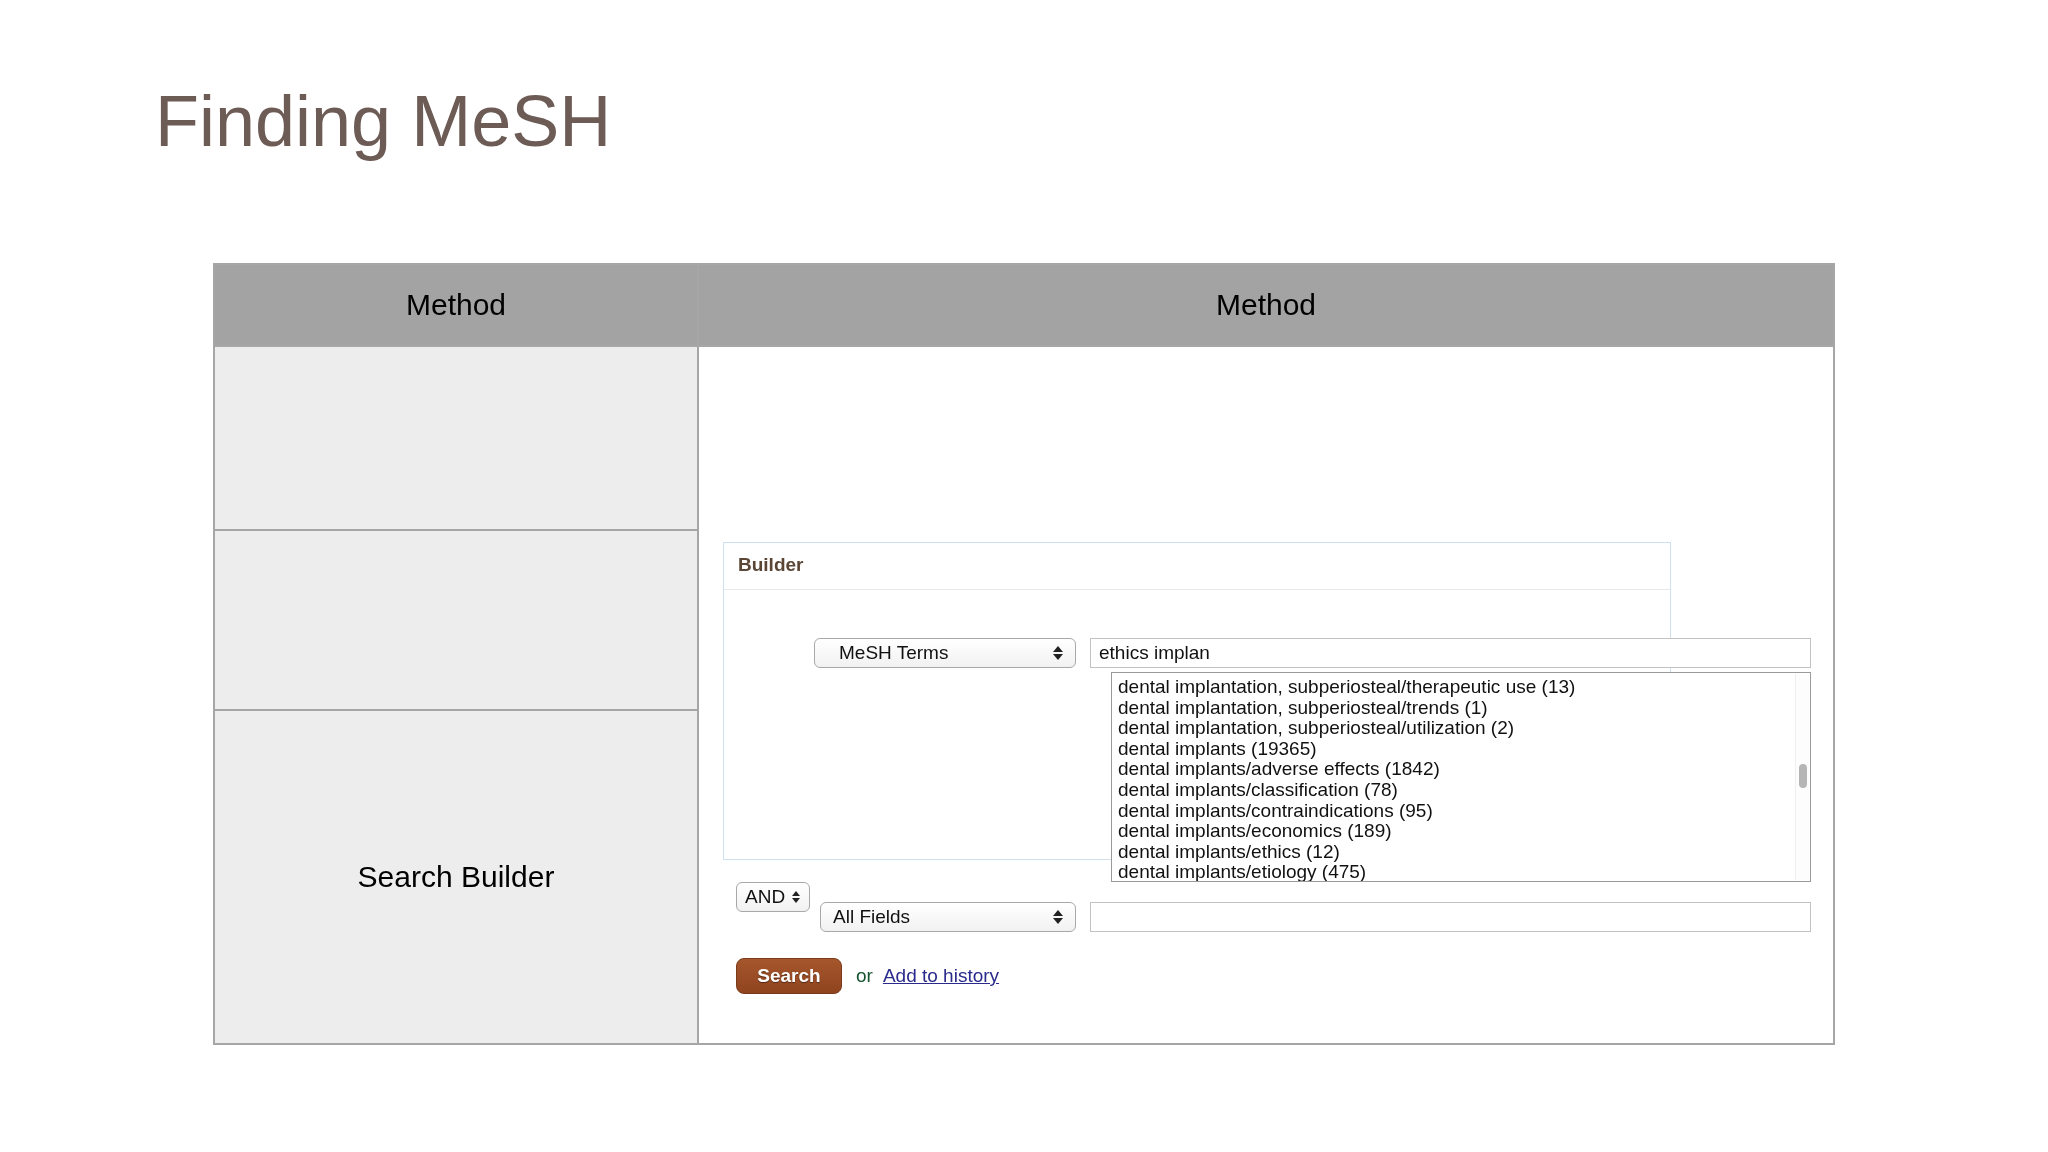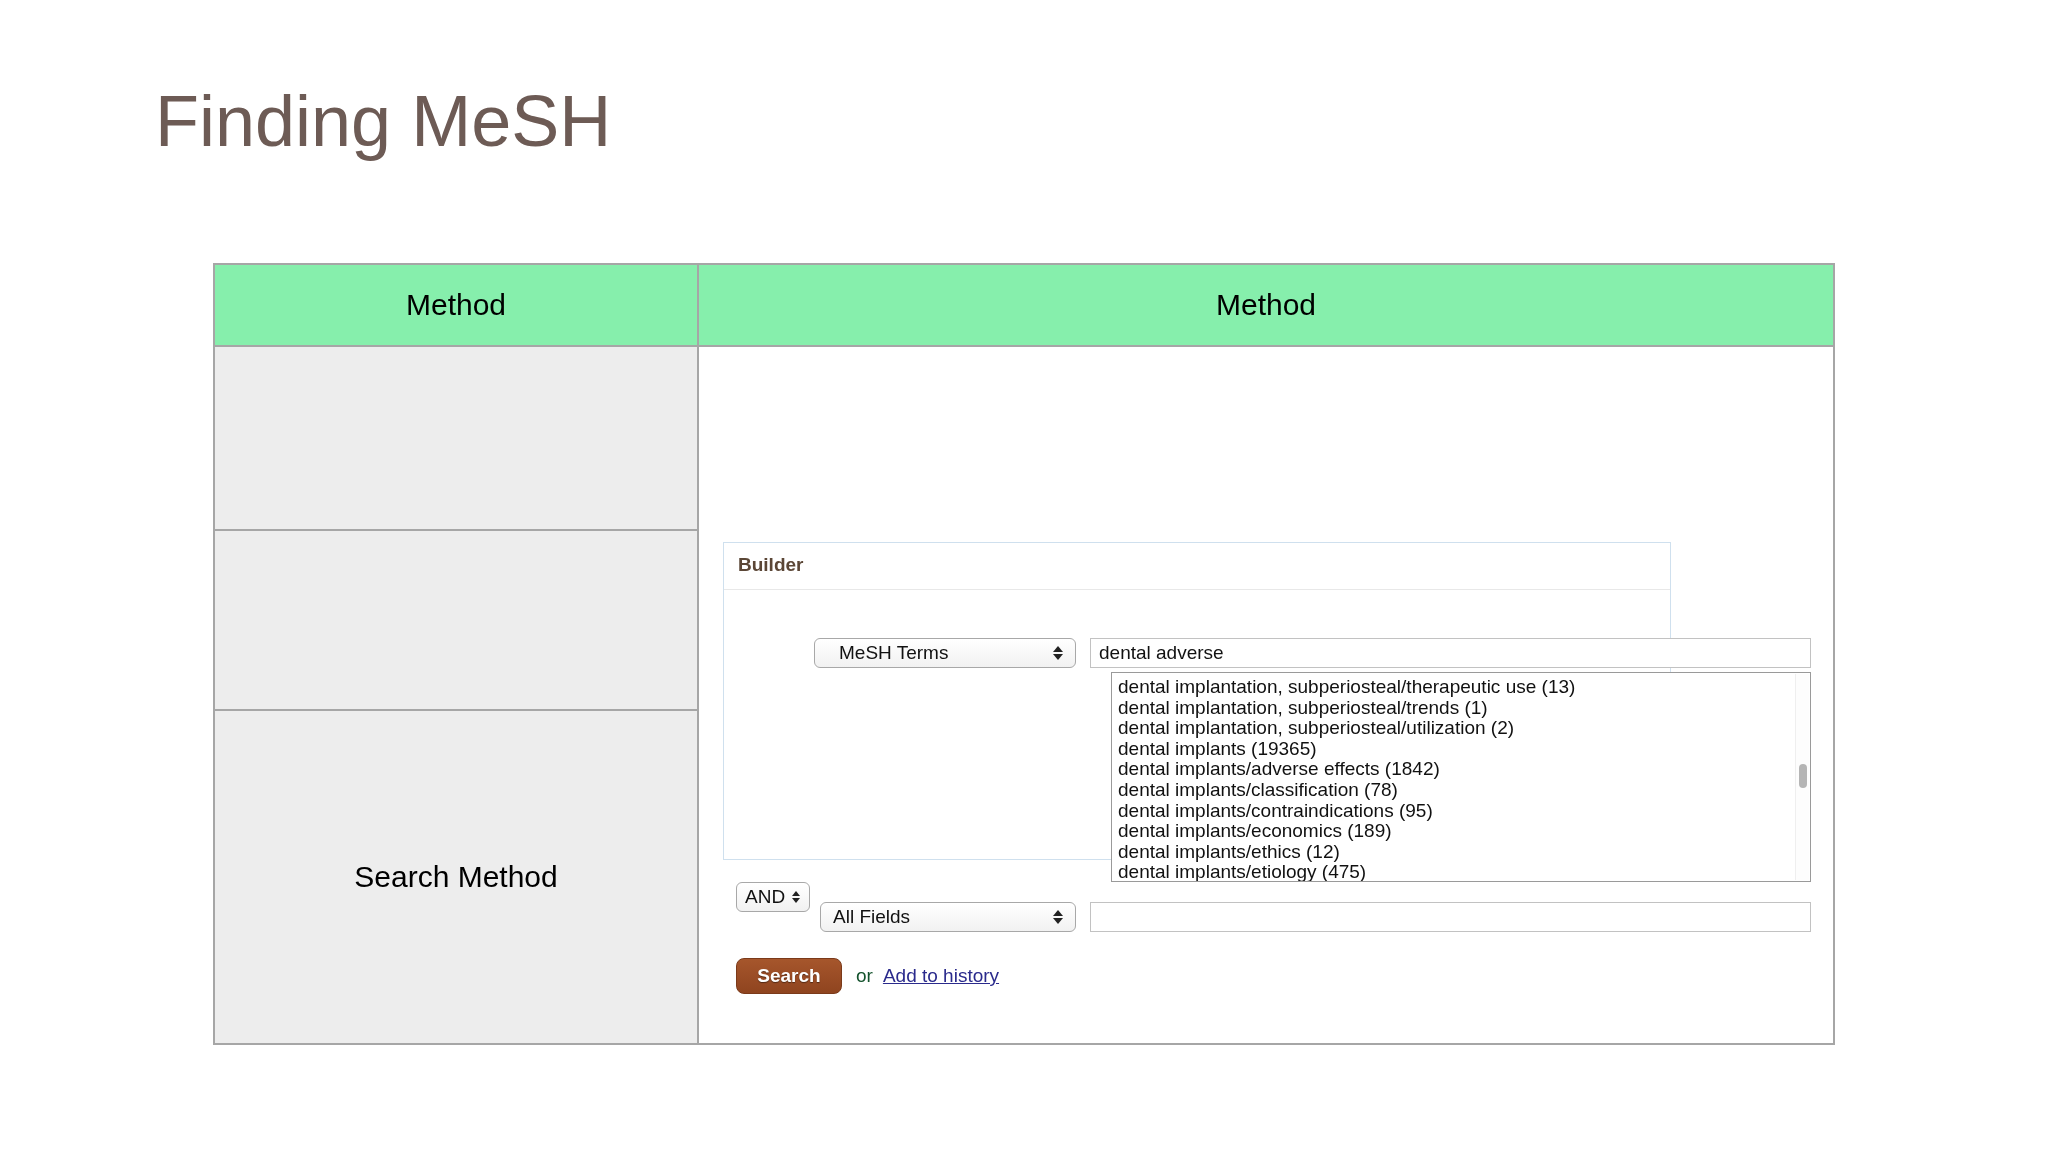--- a/index.html
+++ b/index.html
@@ -53,21 +53,21 @@
     background: #ffff00;
     border-bottom: 2px solid #a6a6a6;
     box-sizing: border-box;
   }
   .cmp-head .th {
     display: flex;
     align-items: center;
     justify-content: center;
     font-size: 30px;
     color: #000000;
-    background: #86efac;
+    background: #a3a3a3;
     box-sizing: border-box;
   }
   .th-method { width: 484px; border-right: 2px solid #a6a6a6; }
   .th-example { flex: 1; }
 
   .cmp-body {
     display: flex;
     flex: 1;
     min-height: 0;
   }
@@ -285,42 +285,42 @@
     <div class="cmp-head">
       <div class="th th-method">Method</div>
       <div class="th th-example">Method</div>
     </div>
 
     <div class="cmp-body">
 
       <div class="col-method">
         <div class="m-cell m-cell-1"></div>
         <div class="m-cell m-cell-2"></div>
-        <div class="m-cell m-cell-3">Search Method</div>
+        <div class="m-cell m-cell-3">Search Builder</div>
       </div>
 
       <div class="col-example">
 
         <div class="builder-panel">
 
           <div class="builder-head">
             <span class="builder-label">Builder</span>
           </div>
 
           <div class="row-terms">
 
             <div class="sel sel-mesh">
               <span class="sel-text">MeSH Terms</span>
               <span class="steppers">
                 <span class="up"></span>
                   <span class="dn"></span>
               </span>
             </div>
 
-            <div class="txtfield txt-query" title="">dental adverse</div>
+            <div class="txtfield txt-query" title="">ethics implan</div>
 
             <div class="suggest">
               <ul>
                 <li>dental implantation, subperiosteal/therapeutic use (13)</li>
                 <li>dental implantation, subperiosteal/trends (1)</li>
                 <li>dental implantation, subperiosteal/utilization (2)</li>
                 <li>dental implants (19365)</li>
                 <li>dental implants/adverse effects (1842)</li>
                 <li>dental implants/classification (78)</li>
                 <li>dental implants/contraindications (95)</li>

